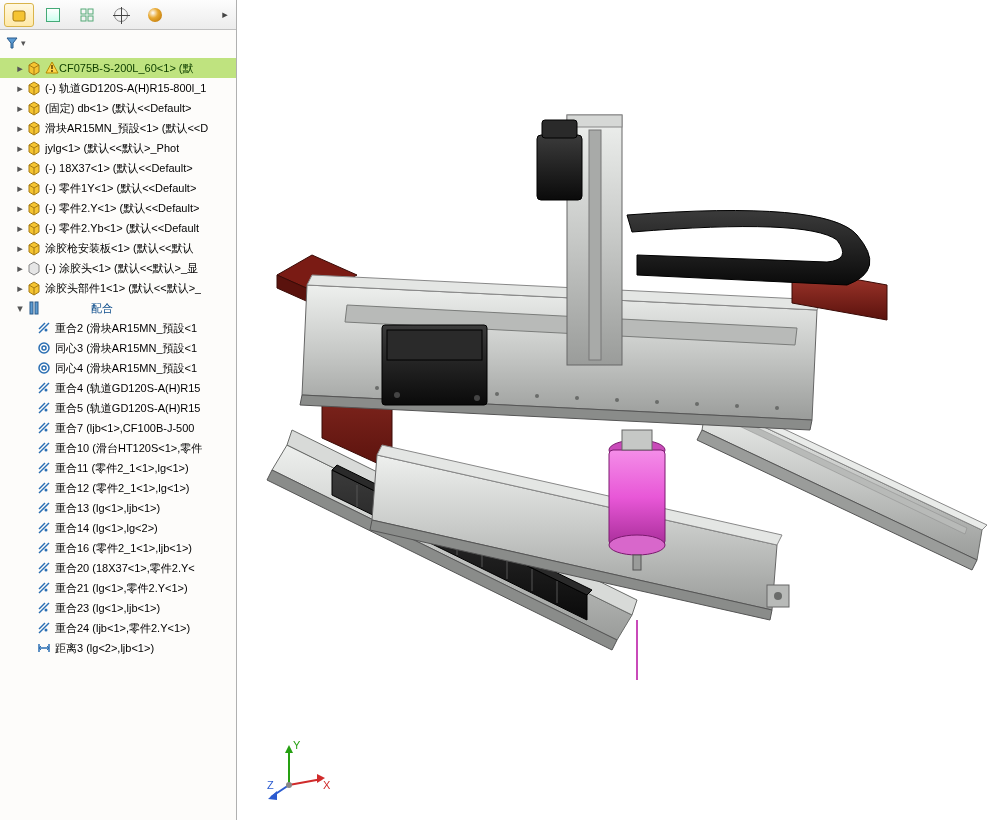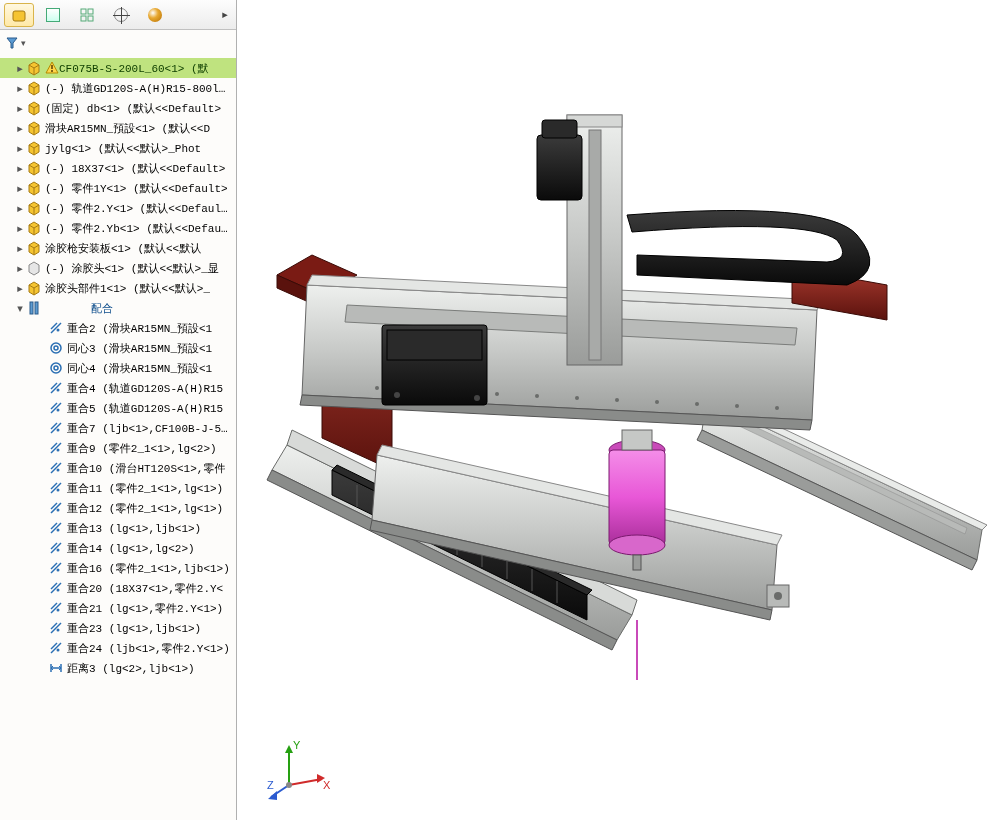--- a/index.html
+++ b/index.html
@@ -10,25 +10,25 @@
 .tabbar .tab.active { background: linear-gradient(#fff8e0,#ffe9a8); border-color: #d9b44a; }
 .tabbar .spacer { flex: 1; }
 .tabbar .chev { width: 14px; height: 24px; display:flex; align-items:center; justify-content:center; color:#444; }
 .filterbar { height: 26px; display:flex; align-items:center; padding: 0 6px; gap:3px; }
 .tree { flex:1; overflow-y:auto; overflow-x:hidden; padding: 2px 0 4px 0; }
 .node { display:flex; align-items:center; height:20px; white-space:nowrap; padding-right:4px; cursor:default; }
 .node.selected { background:#bfe37f; }
 .node .expander { width:12px; display:flex; align-items:center; justify-content:center; color:#555; flex-shrink:0; }
 .node .icon { width:16px; height:16px; flex-shrink:0; display:flex; align-items:center; justify-content:center; margin-right:3px; }
 .node .warn { width:14px; height:14px; flex-shrink:0; display:flex; align-items:center; justify-content:center; }
-.node .label { color:#000; overflow:hidden; text-overflow:ellipsis;font-family:Liberation Mono, monospace; }
+.node .label { color:#000; overflow:hidden; text-overflow:ellipsis; }
 .node .label.blue { color:#0b4b8a;margin-left:46px; }
 .node.selected .label { color:#104000; }
 .indent1 { padding-left: 14px; }
-.indent2 { padding-left: 36px; }
+.indent2 { padding-left: 24px; }
 
 .viewport { flex:1; position:relative; background:#fff; }
 .viewport svg.scene { position:absolute; top:0; left:0; }
 .triad { position:absolute; left:30px; bottom:18px; }
 
 
 .ic-assembly { fill:#f5c431; stroke:#a67b12; }
 .ic-suppressed { fill:#e6e6e6; stroke:#888; }
 .ic-coincident { stroke:#2b6fb3; fill:none; }
 .ic-concentric { stroke:#2b6fb3; fill:none; }
@@ -292,31 +292,20 @@
       <div class="node indent2">
         <span class="expander"></span>
         <span class="icon">
           <svg width="16" height="16">
             <line x1="3" y1="13" x2="13" y2="3" class="ic-coincident" stroke-width="1.5"></line>
             <line x1="3" y1="9" x2="9" y2="3" class="ic-coincident" stroke-width="1.5"></line>
             <circle cx="10" cy="10" r="1.5" fill="#2b6fb3"></circle>
           </svg>
         </span>
         <span class="label">重合7 (ljb&lt;1&gt;,CF100B-J-500</span>
-      </div>
-      <div class="node indent2">
-        <span class="expander"></span>
-        <span class="icon">
-          <svg width="16" height="16">
-            <line x1="3" y1="13" x2="13" y2="3" class="ic-coincident" stroke-width="1.5"></line>
-            <line x1="3" y1="9" x2="9" y2="3" class="ic-coincident" stroke-width="1.5"></line>
-            <circle cx="10" cy="10" r="1.5" fill="#2b6fb3"></circle>
-          </svg>
-        </span>
-        <span class="label">重合9 (零件2_1&lt;1&gt;,lg&lt;2&gt;)</span>
       </div>
       <div class="node indent2">
         <span class="expander"></span>
         <span class="icon">
           <svg width="16" height="16">
             <line x1="3" y1="13" x2="13" y2="3" class="ic-coincident" stroke-width="1.5"></line>
             <line x1="3" y1="9" x2="9" y2="3" class="ic-coincident" stroke-width="1.5"></line>
             <circle cx="10" cy="10" r="1.5" fill="#2b6fb3"></circle>
           </svg>
         </span>

